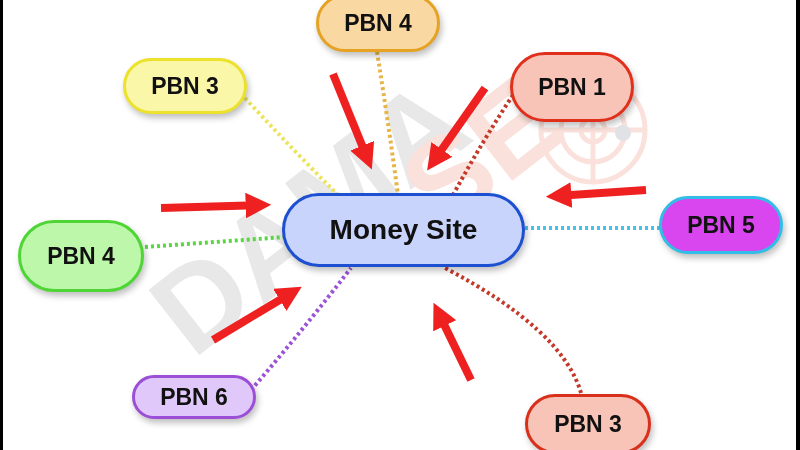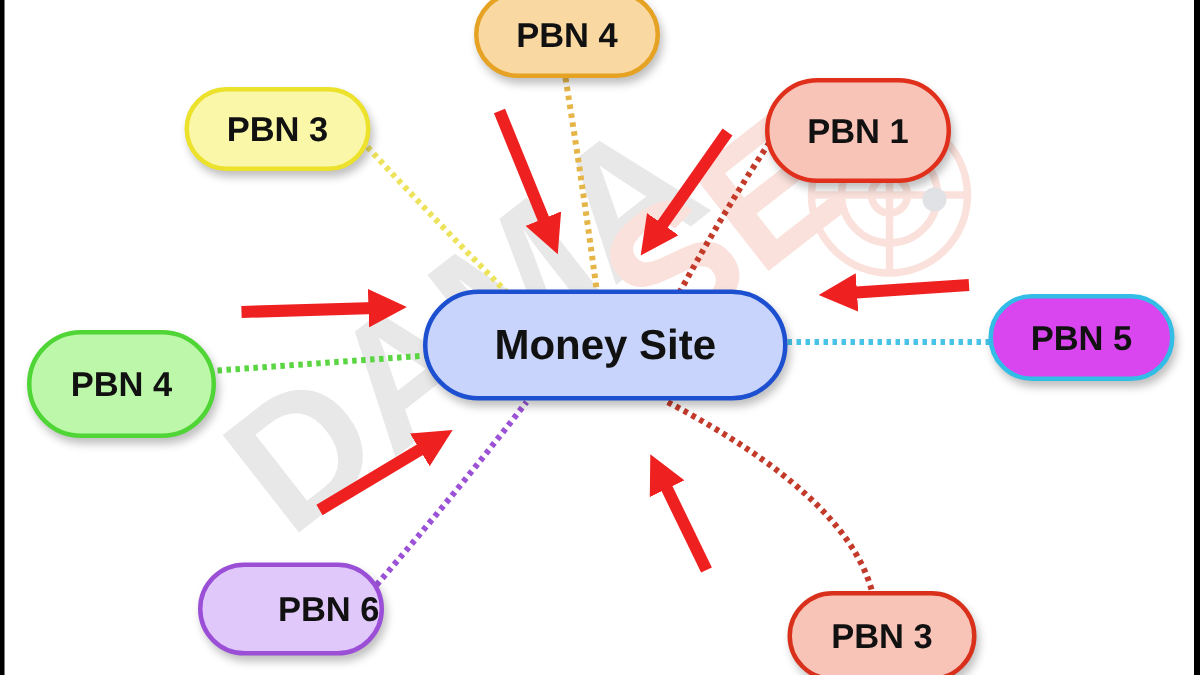--- a/index.html
+++ b/index.html
@@ -83,21 +83,21 @@
   </div>
 
   <div class="node pbn" style="left:15px; top:220px; width:126px; height:72px; background:#bdf7aa; border-color:#4fd535;">
     <span>PBN 4</span>
   </div>
 
   <div class="node pbn" style="left:656px; top:196px; width:124px; height:58px; background:#d946ef; border-color:#31bde6;">
     <span>PBN 5</span>
   </div>
 
-  <div class="node pbn" style="left:129px; top:375px; width:124px; height:62px; background:#e1c8fb; border-color:#9b4fd6;justify-content:flex-end;">
+  <div class="node pbn" style="left:129px; top:375px; width:124px; height:44px; background:#e1c8fb; border-color:#9b4fd6;">
     <span>PBN 6</span>
   </div>
 
   <div class="node pbn" style="left:522px; top:394px; width:126px; height:60px; background:#f9c4b8; border-color:#d9301c;">
     <span>PBN 3</span>
   </div>
 
 </div>
 
 </body></html>

